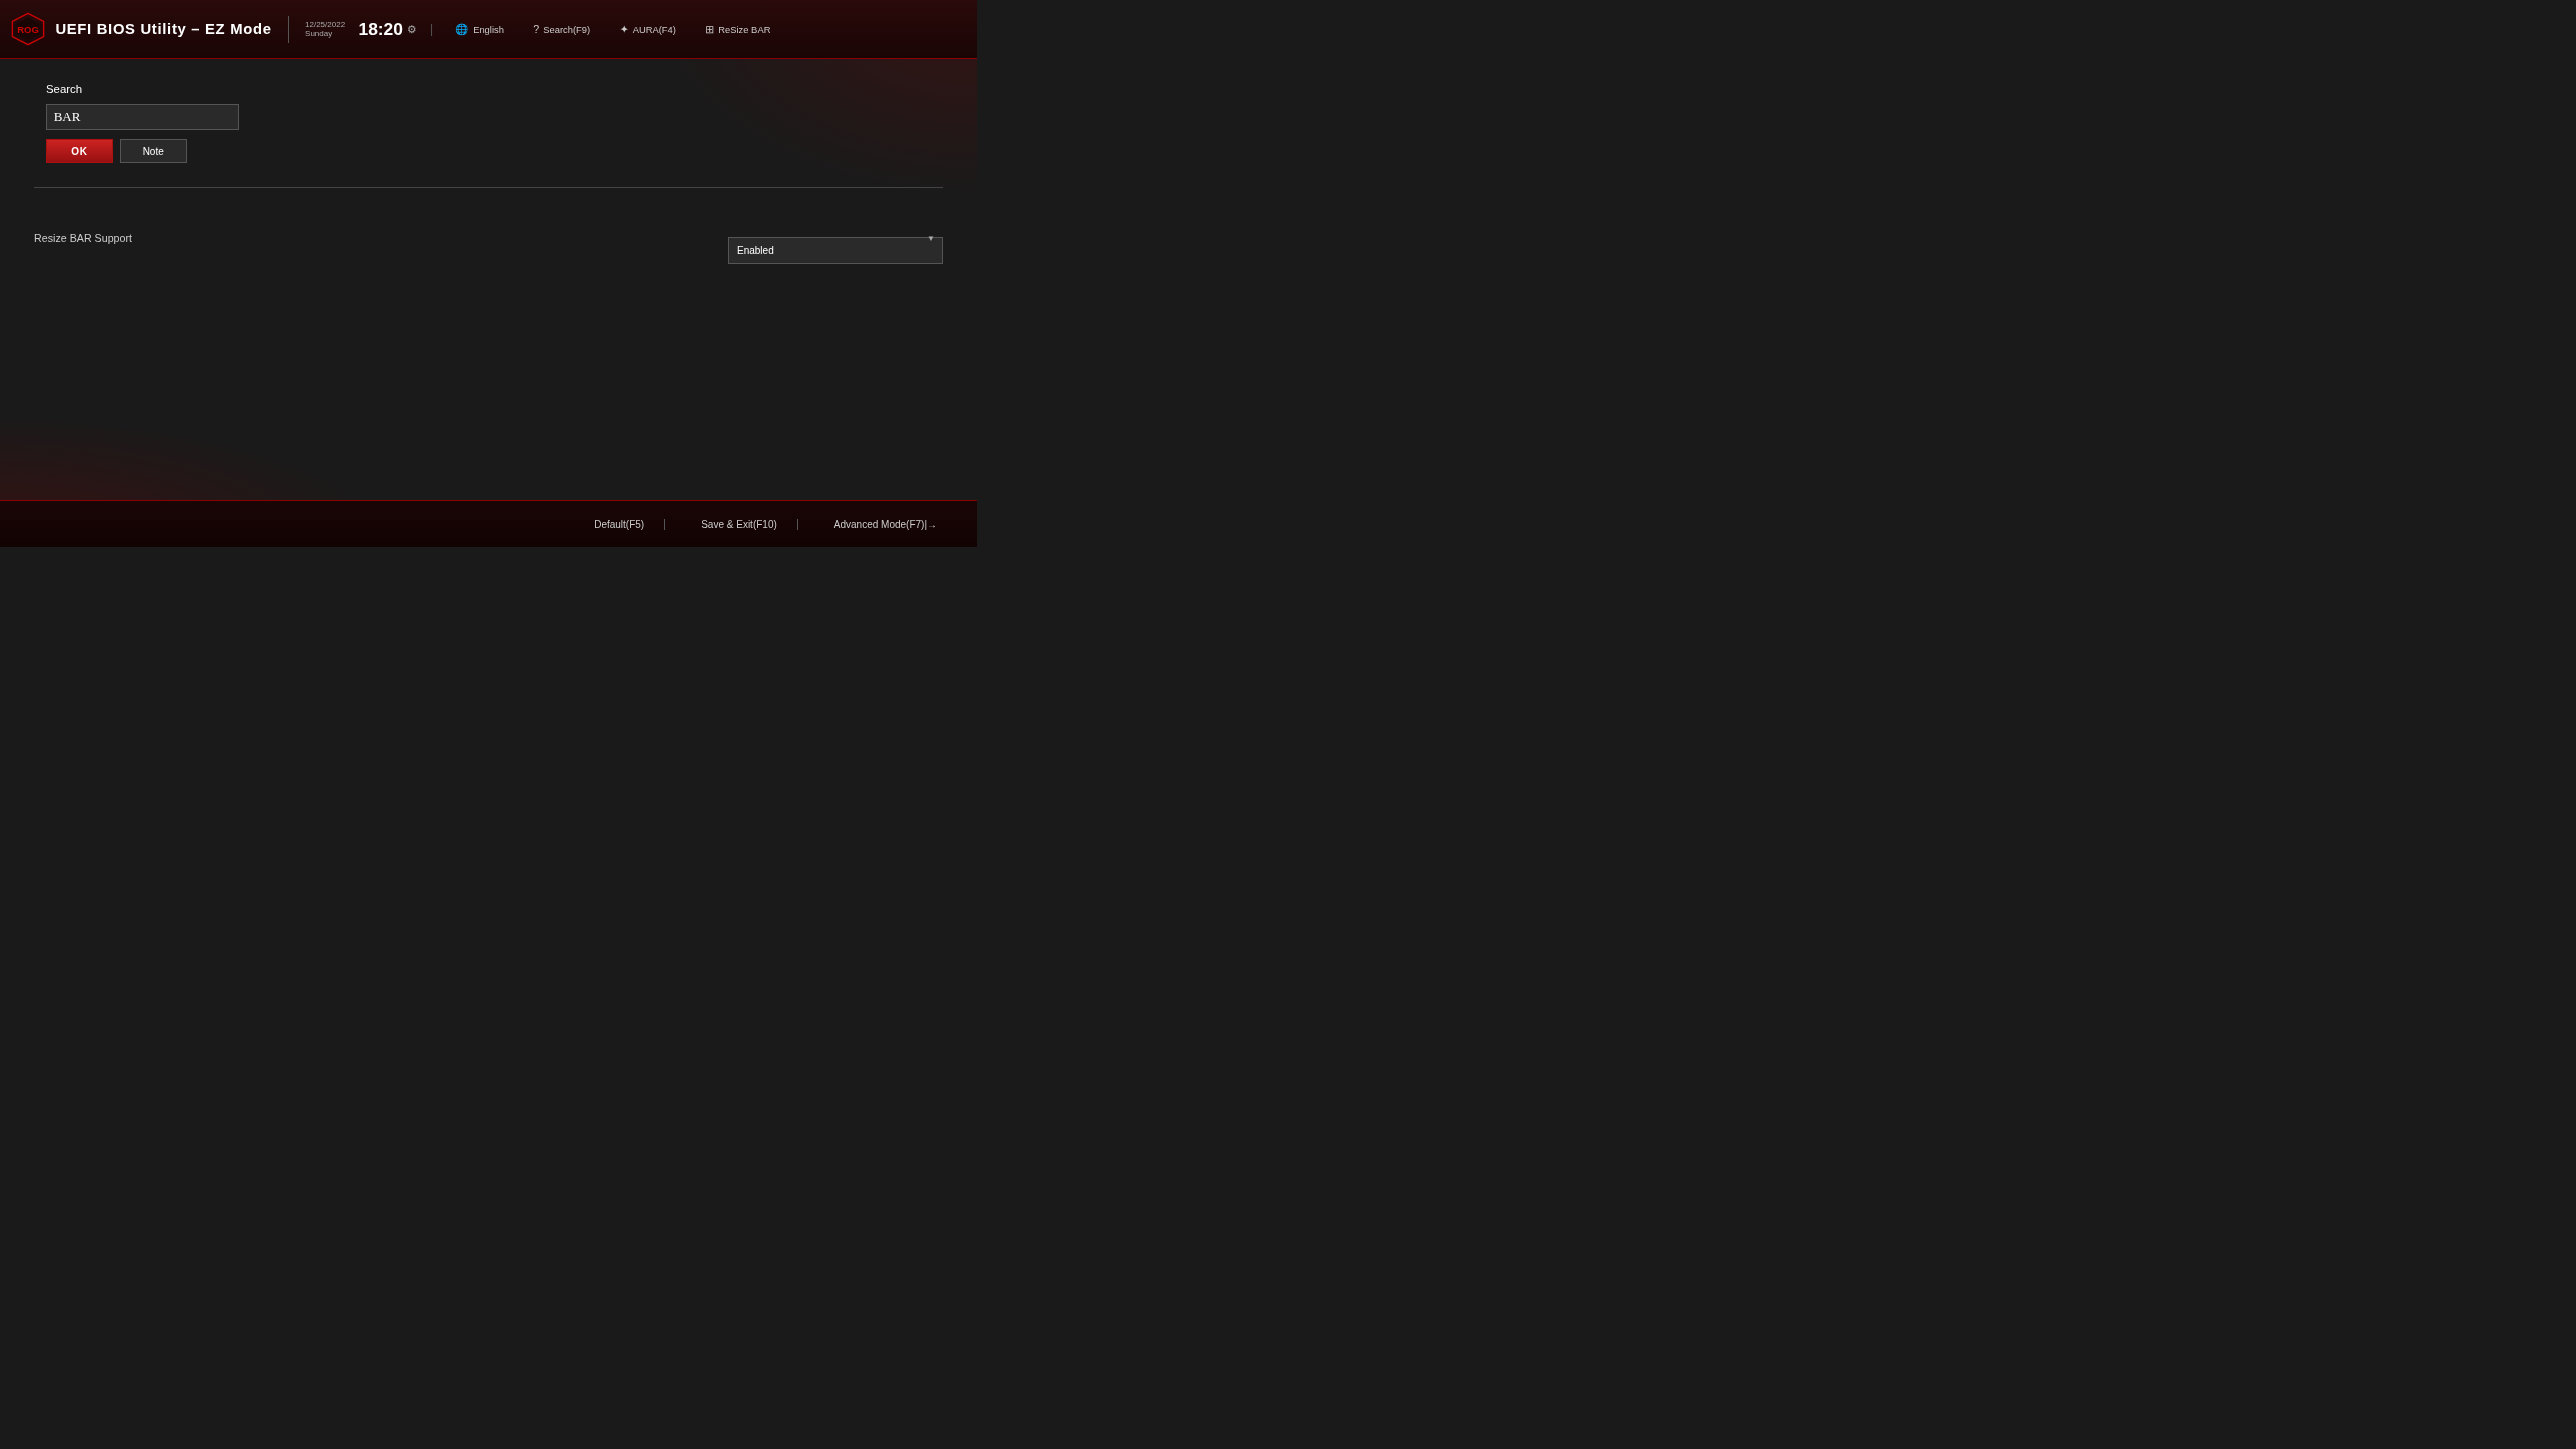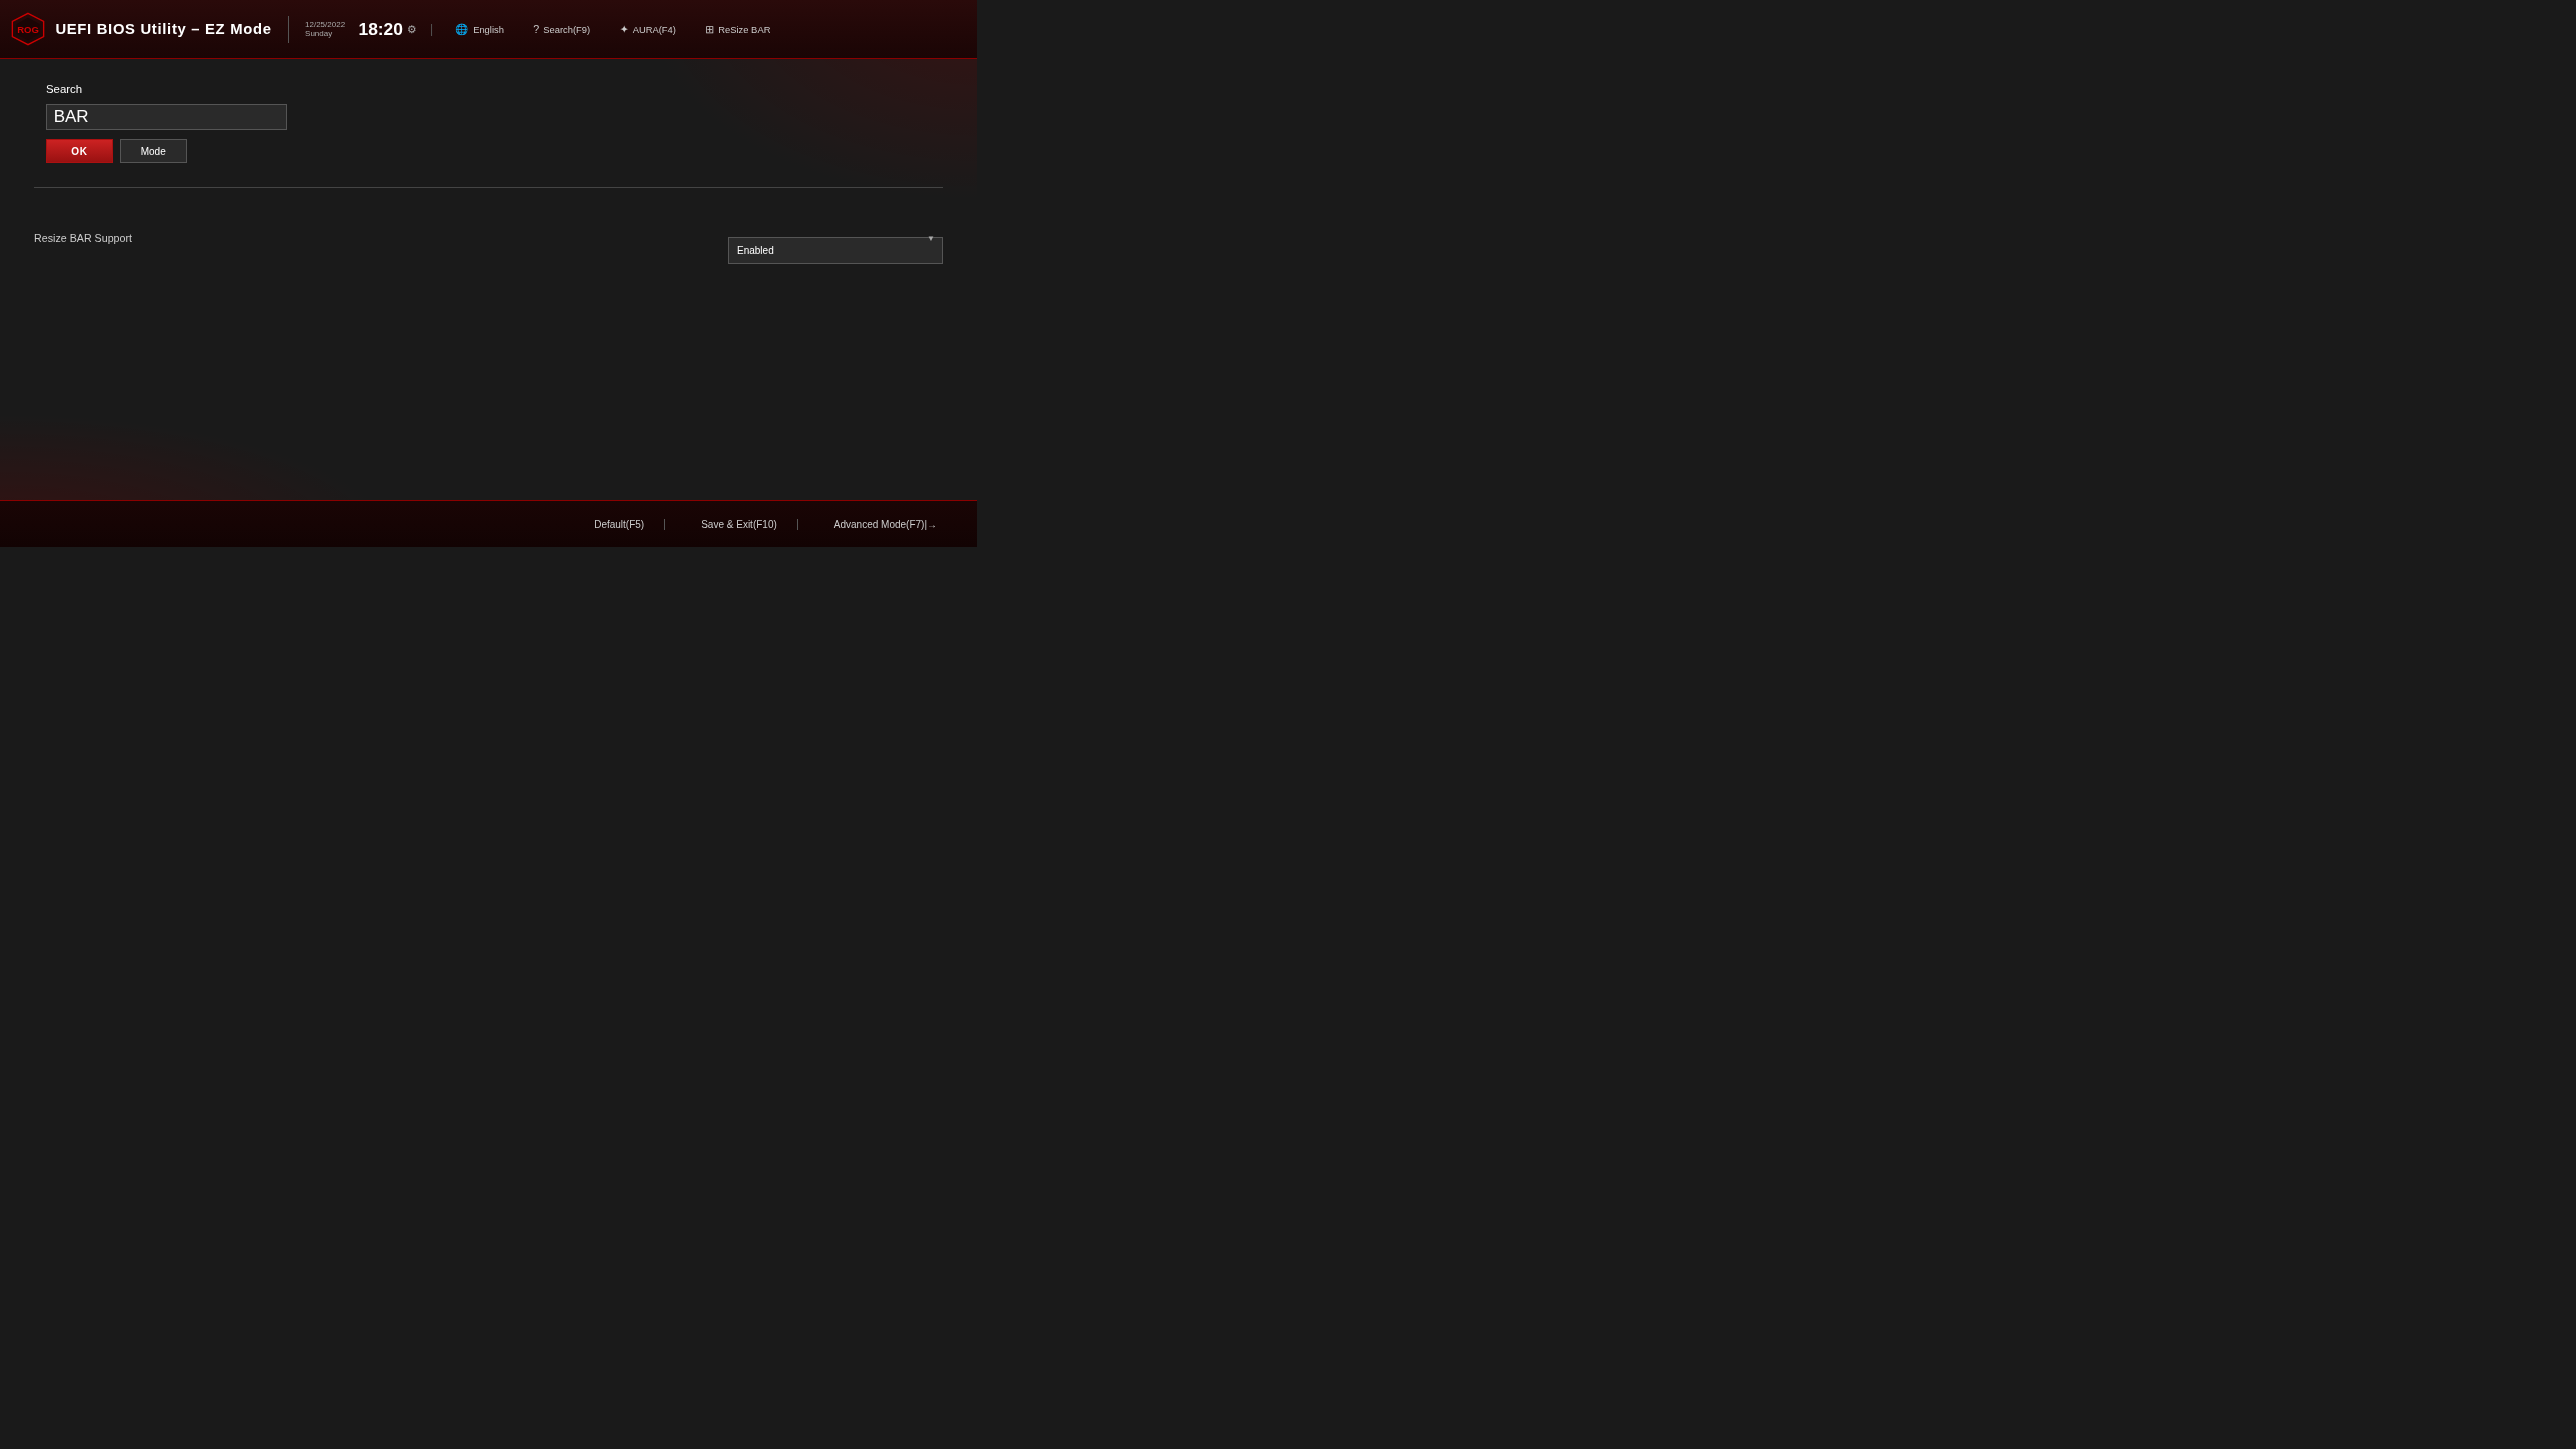--- a/index.html
+++ b/index.html
@@ -140,28 +140,29 @@
       min-width: 241px;
     }
 
     .search-label {
       font-size: 11.4px;
       color: #ffffff;
       font-weight: normal;
     }
 
     .search-input-field {
-      width: 241px;
+      width: 193px;
       height: 25.5px;
       background: #2a2a2a;
       border: 0.7px solid #555;
       color: #ffffff;
-      font-size: 17px;
+      font-size: 13px;
       padding: 0 6.7px;
       outline: none;
+      font-family: Liberation Serif, serif;
     }
 
     .search-buttons {
       display: flex;
       gap: 6.7px;
     }
 
     .btn-ok {
       width: 67px;
       height: 24px;
@@ -344,21 +345,21 @@
 
 <div class="main-content">
 
   <div class="search-panel">
 
     <div class="search-left">
       <span class="search-label">Search</span>
       <input class="search-input-field" type="text" value="BAR" style="">
       <div class="search-buttons">
         <button class="btn-ok">OK</button>
-        <button class="btn-exit">Mode</button>
+        <button class="btn-exit">Note</button>
       </div>
     </div>
 
 
   </div>
 
   <div class="separator"></div>
 
   <div class="result-item">
     <span class="result-label">Resize BAR Support</span>

